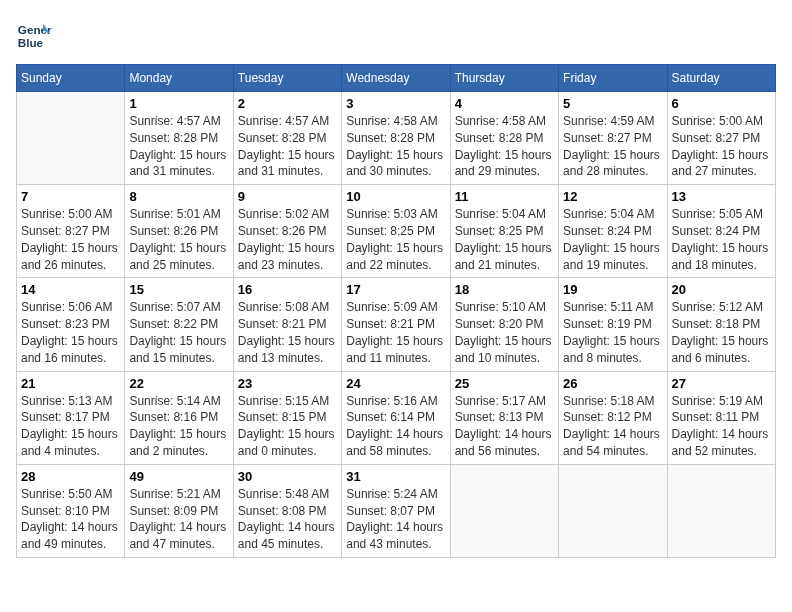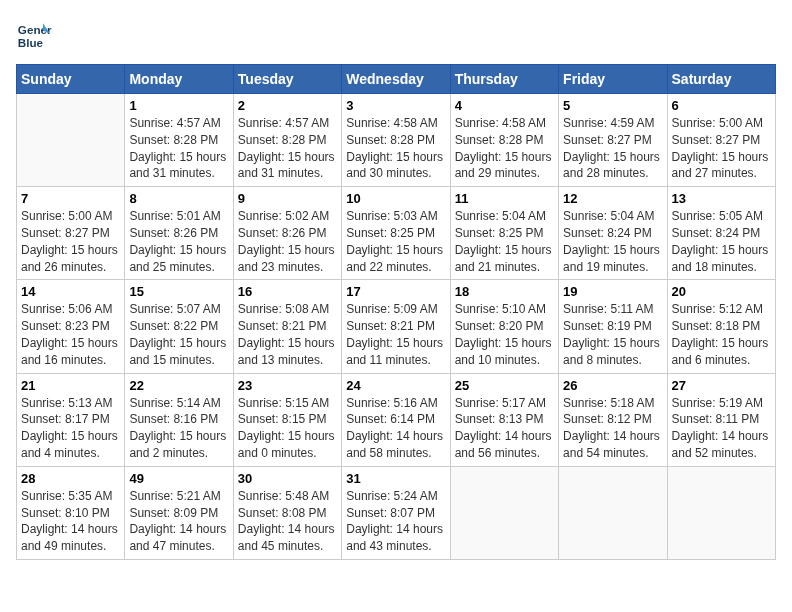--- a/index.html
+++ b/index.html
@@ -40,22 +40,22 @@
     .calendar {
       width: 100%;
       border-collapse: collapse;
       font-size: 11px;
     }
     .calendar th {
       background: #3366aa;
       color: #fff;
       padding: 6px 4px;
       text-align: left;
-      font-size: 14px;
-      font-weight: bold;
+      font-size: 12px;
+      font-weight: normal;
       border: 1px solid #2255aa;
     }
     .calendar td {
       border: 1px solid #ccc;
       vertical-align: top;
       padding: 4px;
       width: calc(100% / 7);
       height: 88px;
       background: #fff;
     }
@@ -330,21 +330,21 @@
             <div>Sunrise: 5:19 AM</div>
             <div>Sunset: 8:11 PM</div>
             <div>Daylight: 14 hours and 52 minutes.</div>
           </div>
         </td>
       </tr>
       <tr>
         <td>
           <div class="day-number">28</div>
           <div class="day-info">
-            <div>Sunrise: 5:35 AM</div>
+            <div>Sunrise: 5:50 AM</div>
             <div>Sunset: 8:10 PM</div>
             <div>Daylight: 14 hours and 49 minutes.</div>
           </div>
         </td>
         <td>
           <div class="day-number">49</div>
           <div class="day-info">
             <div>Sunrise: 5:21 AM</div>
             <div>Sunset: 8:09 PM</div>
             <div>Daylight: 14 hours and 47 minutes.</div>

